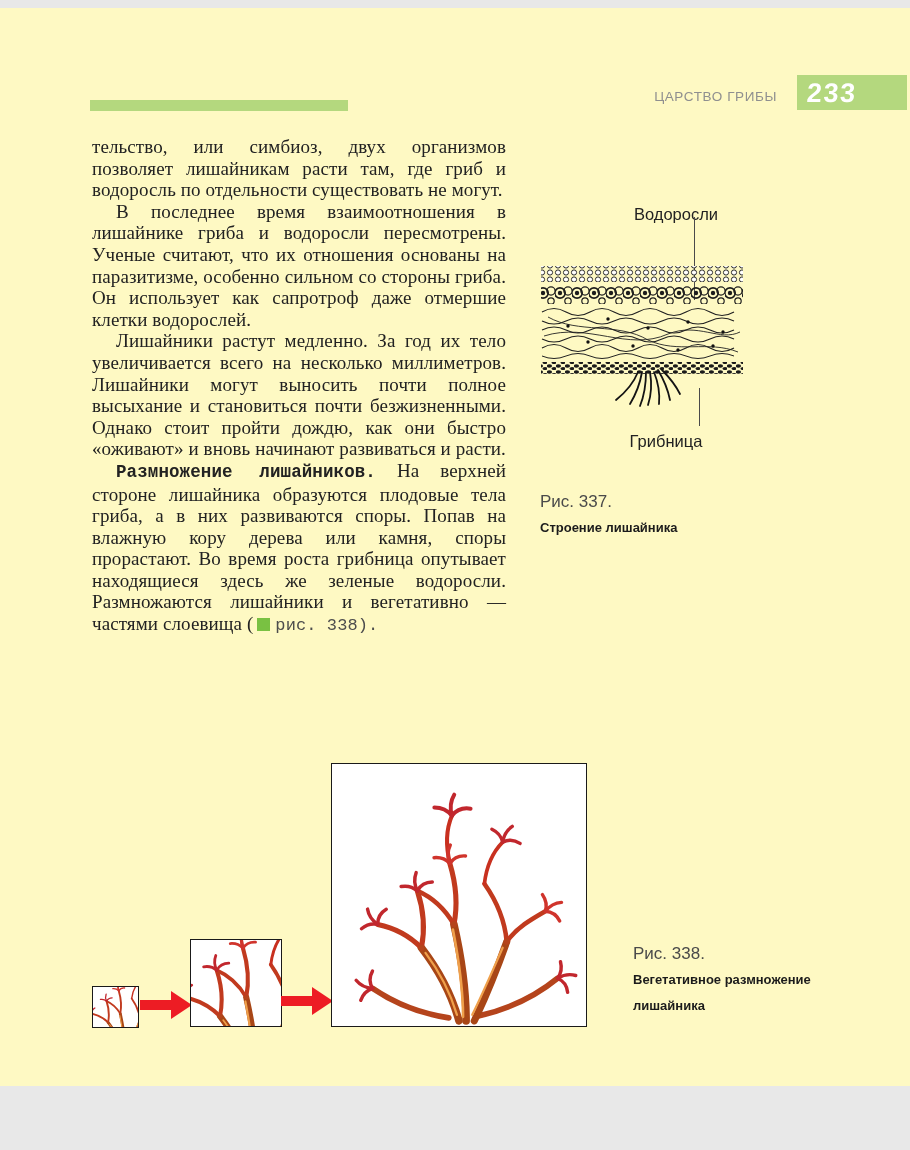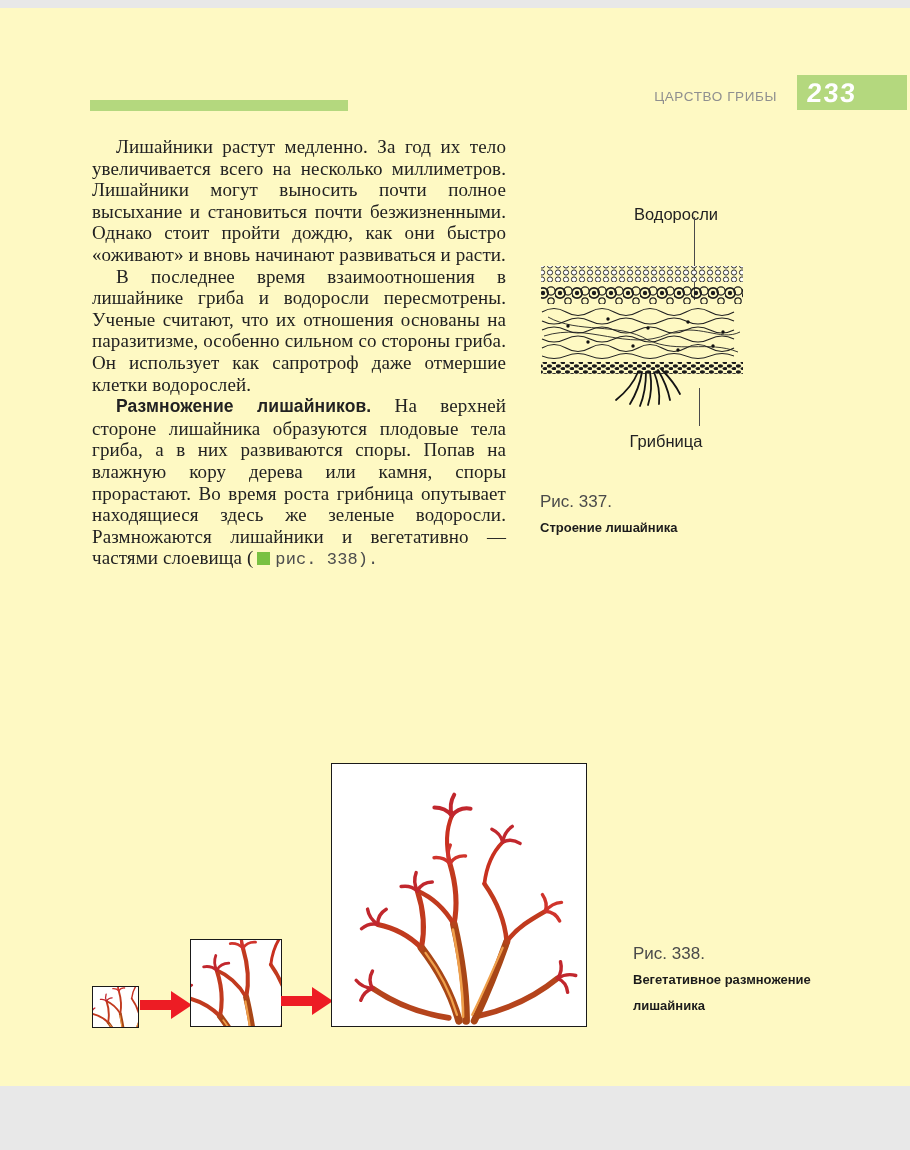--- a/index.html
+++ b/index.html
@@ -14,21 +14,21 @@
   .pagenum{position:absolute;left:10px;top:1px;line-height:34px;font-size:27px;
            font-weight:bold;color:#ffffff;letter-spacing:1.5px;transform:skewX(-4deg);}
   .greenbar{position:absolute;left:90px;top:92px;width:258px;height:11px;background:#b4d87e;}
 
   
   .textcol{position:absolute;left:92px;top:128px;width:414px;text-align:justify;
            font-family:"Liberation Serif",serif;font-size:19px;line-height:21.6px;
            color:#222222;letter-spacing:.1px;}
   .textcol p{margin:0;text-indent:24px;}
   .textcol p.cont{text-indent:0;}
-  .lead{font-family:Liberation Sans, sans-serif;font-weight:bold;font-size:17.5px;}
+  .lead{font-family:Liberation Mono, monospace;font-weight:bold;font-size:17.5px;}
   .figref{font-family:Liberation Mono, monospace;font-size:17px;color:#4d4d4d;}
   .marker{display:inline-block;width:13px;height:13px;background:#79c142;
           margin:0 5px 0 4px;vertical-align:-1px;}
 
   
   .figlabel{position:absolute;width:160px;text-align:center;font-size:16.5px;color:#222;}
   .pline{position:absolute;width:1px;background:#4a4a4a;}
   .xsection{position:absolute;left:538px;top:254px;}
 
   
@@ -49,22 +49,23 @@
 
 <div class="page">
 
   <div class="runhead">ЦАРСТВО ГРИБЫ</div>
   <div class="pagenum-box">
     <span class="pagenum">233</span>
   </div>
   <div class="greenbar"></div>
 
   <div class="textcol">
+    <p class="cont">тельство, или симбиоз, двух организмов позволяет лишайникам расти там, где гриб и водоросль по отдельности существовать не могут.</p>
+    <p>В последнее время взаимоотношения в лишайнике гриба и водоросли пересмотрены. Ученые считают, что их отношения основаны на паразитизме, особенно сильном со стороны гриба. Он использует как сапротроф даже отмершие клетки водорослей.</p>
     <p>Лишайники растут медленно. За год их тело увеличивается всего на несколько миллиметров. Лишайники могут выносить почти полное высыхание и становиться почти безжизненными. Однако стоит пройти дождю, как они быстро «оживают» и вновь начинают развиваться и расти.</p>
-    <p>В последнее время взаимоотношения в лишайнике гриба и водоросли пересмотрены. Ученые считают, что их отношения основаны на паразитизме, особенно сильном со стороны гриба. Он использует как сапротроф даже отмершие клетки водорослей.</p>
     <p><span class="lead">Размножение лишайников.</span> <span>На верхней стороне лишайника образуются плодовые тела гриба, а в них развиваются споры. Попав на влажную кору дерева или камня, споры прорастают. Во время роста грибница опутывает находящиеся здесь же зеленые водоросли. Размножаются лишайники и вегетативно — частями слоевища (</span><span class="marker"></span><span class="figref">рис. 338</span><span class="figref">).</span></p>
   </div>
 
   <div class="figlabel" style="left:596px;top:197px;">Водоросли</div>
   <div class="pline" style="left:694px;top:209px;height:83px;"></div>
 
   <svg class="xsection" width="210" height="145" viewBox="0 0 210 145">
     <defs>
       <pattern id="pcort" width="8" height="7" patternUnits="userSpaceOnUse">
         <circle cx="4" cy="3.5" r="2.6" fill="#fff" stroke="#2a2a2a" stroke-width="1"></circle>

